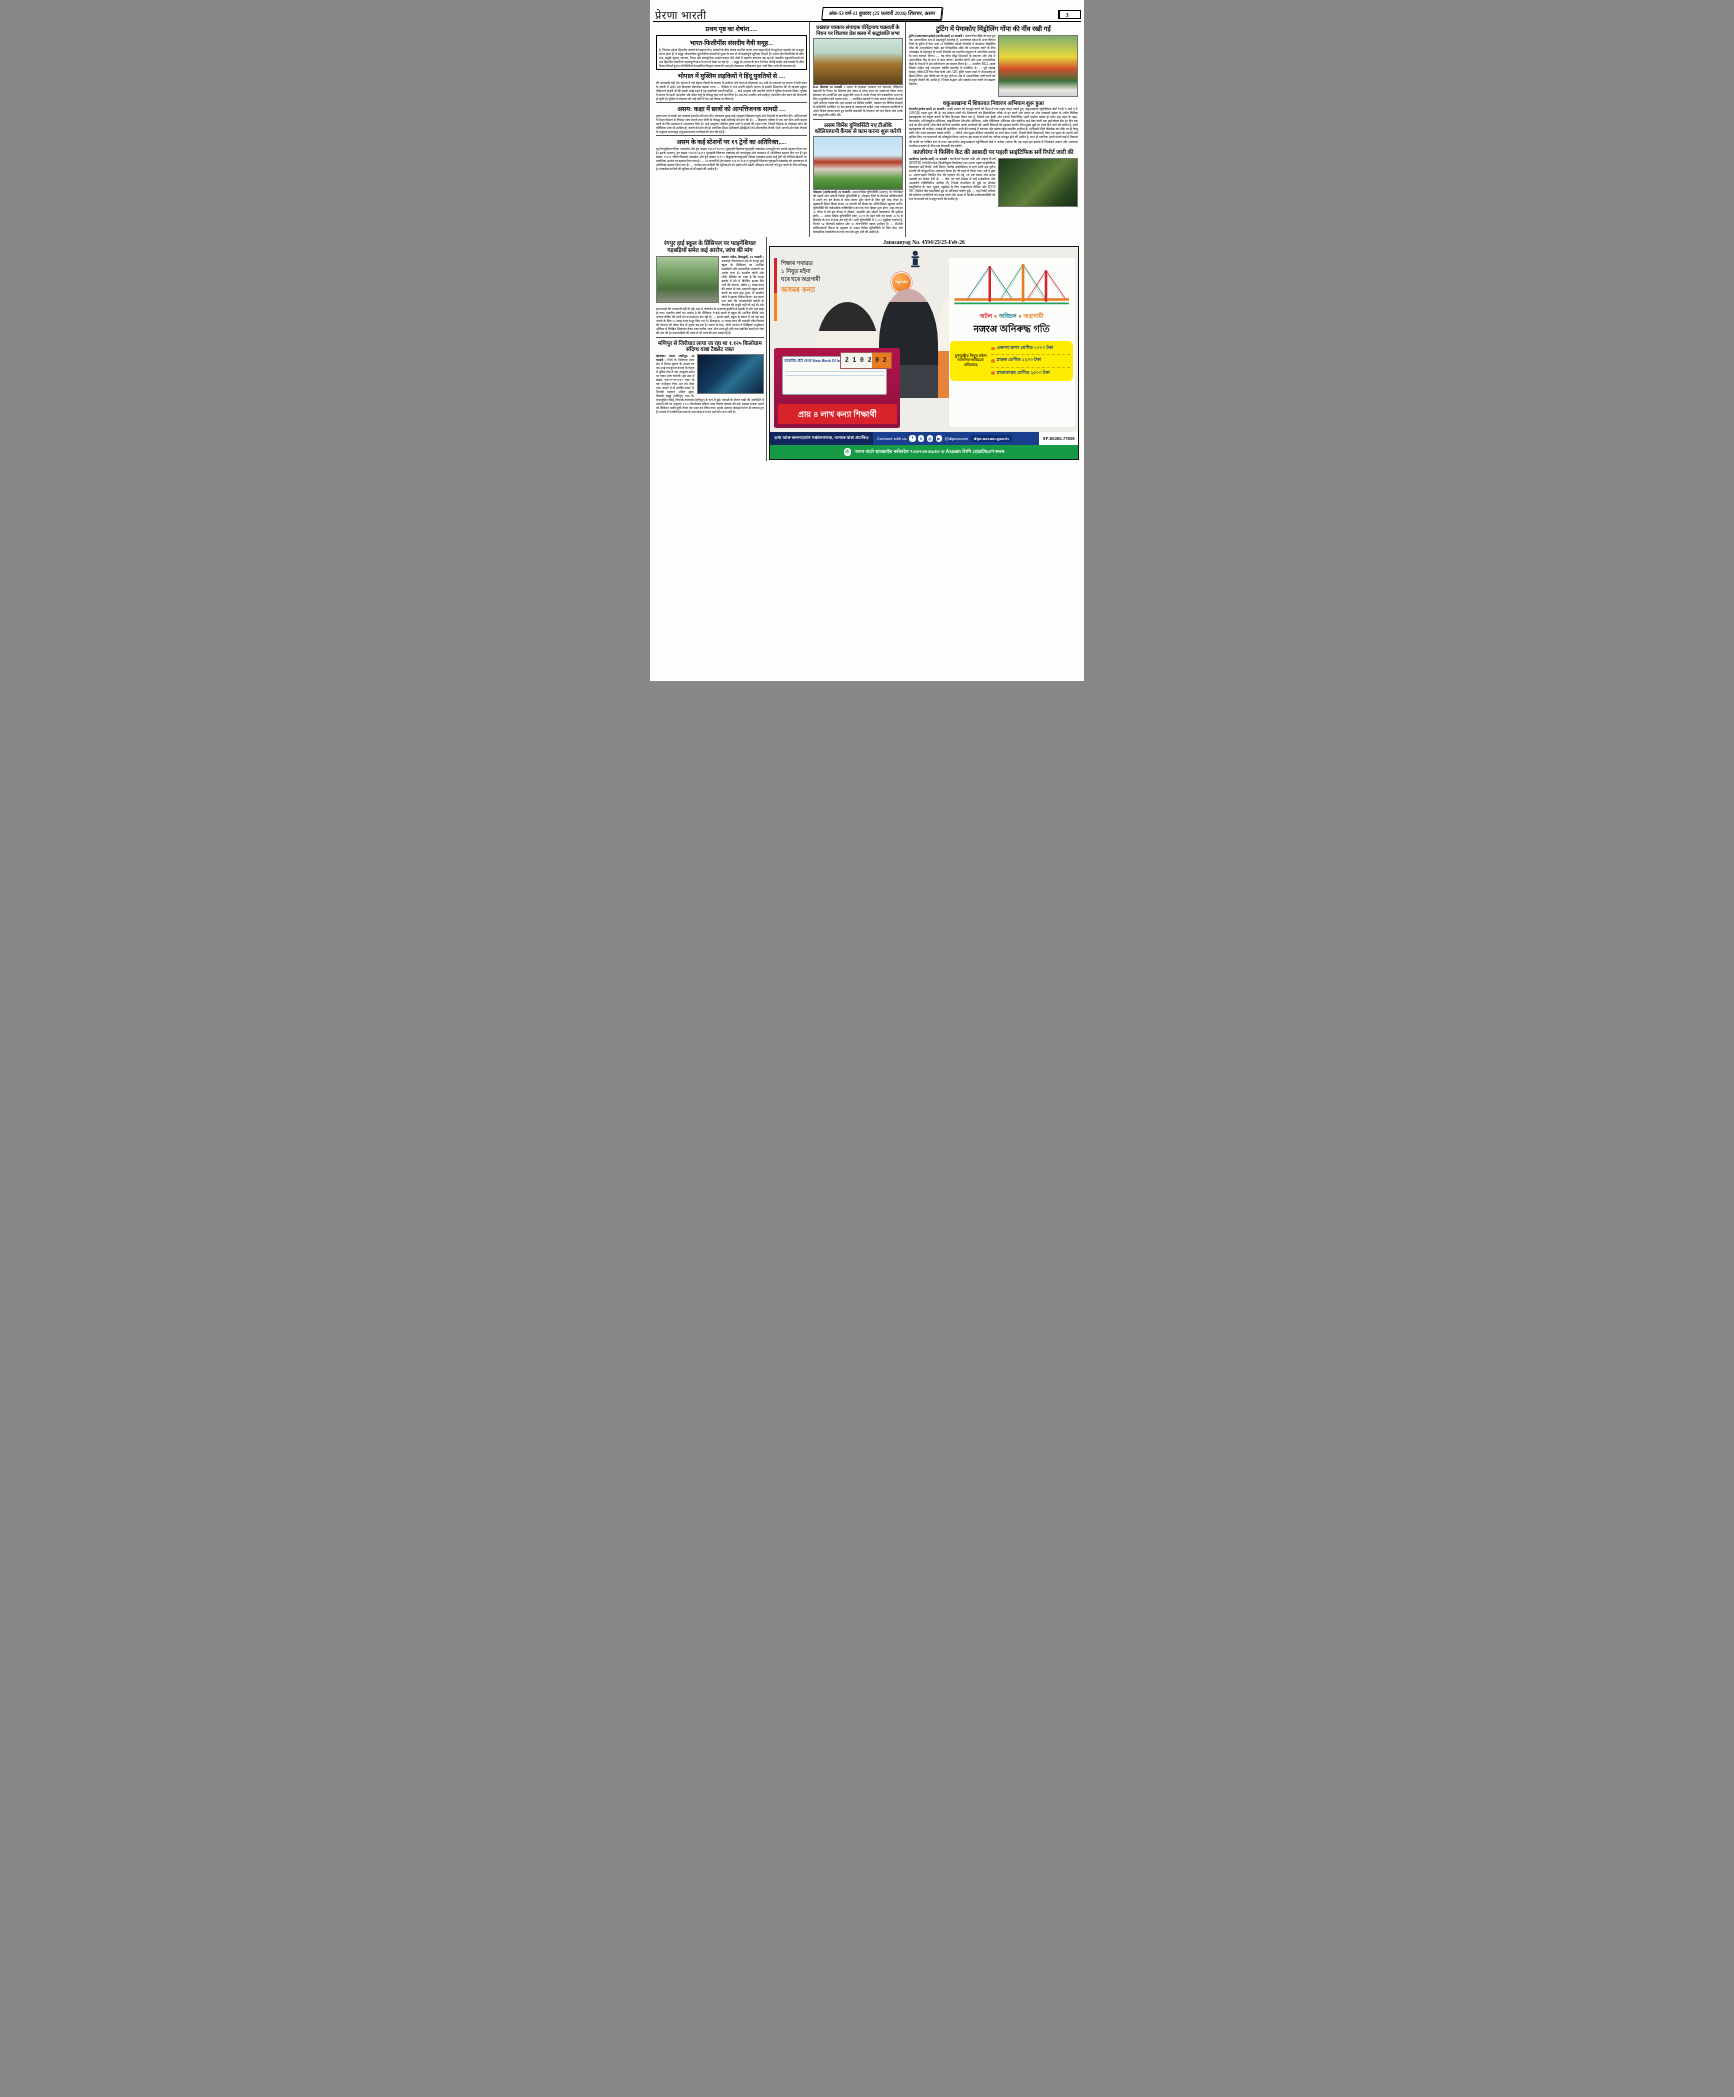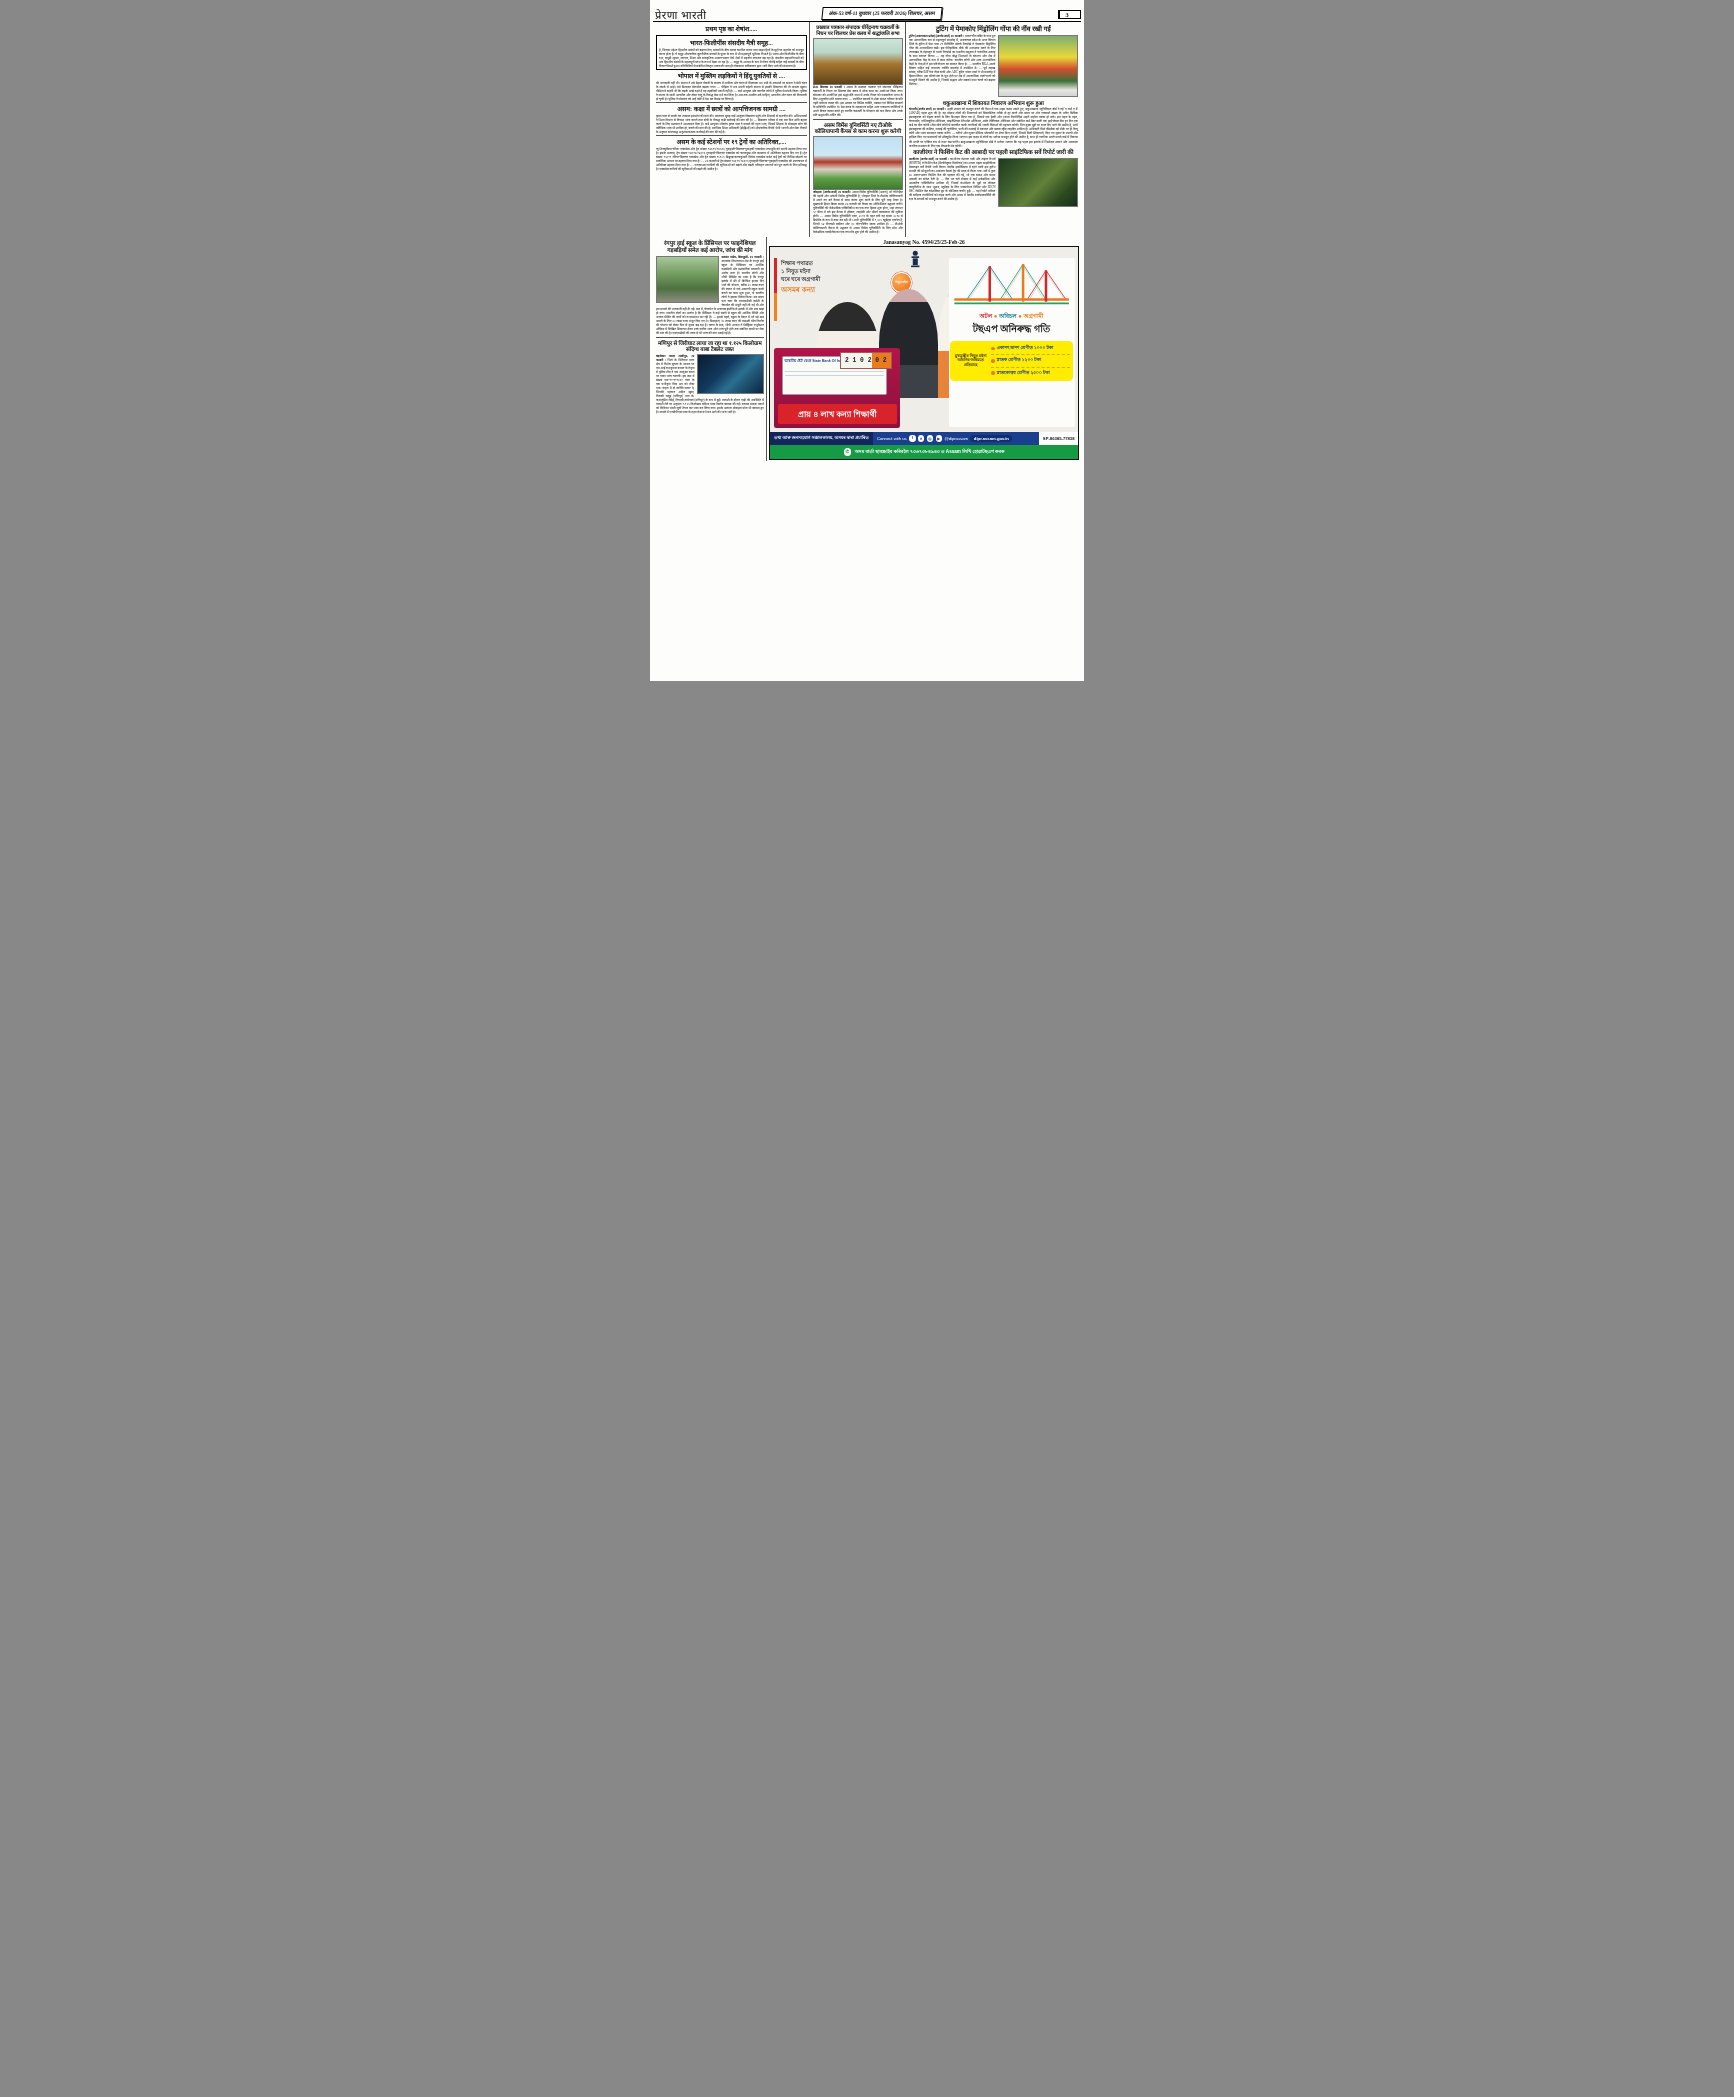--- a/index.html
+++ b/index.html
@@ -263,21 +263,21 @@
               </g>
             </svg>
           </div>
           <div class="slogan-words">
             <span class="w-red">অটল</span>
             <span class="dotsep">●</span>
             <span class="w-teal">অবিচল</span>
             <span class="dotsep">●</span>
             <span class="w-orange">অগ্ৰগামী</span>
           </div>
-          <div class="slogan-main">টছএপ অনিৰুদ্ধ গতি</div>
+          <div class="slogan-main">नजरअ অনিৰুদ্ধ গতি</div>
           <div class="tierbox">
             <div class="tier-label">মুখ্যমন্ত্ৰীৰ নিযুত মইনা আঁচনিৰ জৰিয়তে প্ৰতিমাহে</div>
             <div class="tiers">
               <div class="tier">
                   <span class="dot"></span>
                   <span>একাদশ,দ্বাদশ শ্ৰেণীত ১০০০ টকা</span>
                 </div>
               <div class="tier">
                   <span class="dot"></span>
                   <span>স্নাতক শ্ৰেণীত ১২০০ টকা</span>

